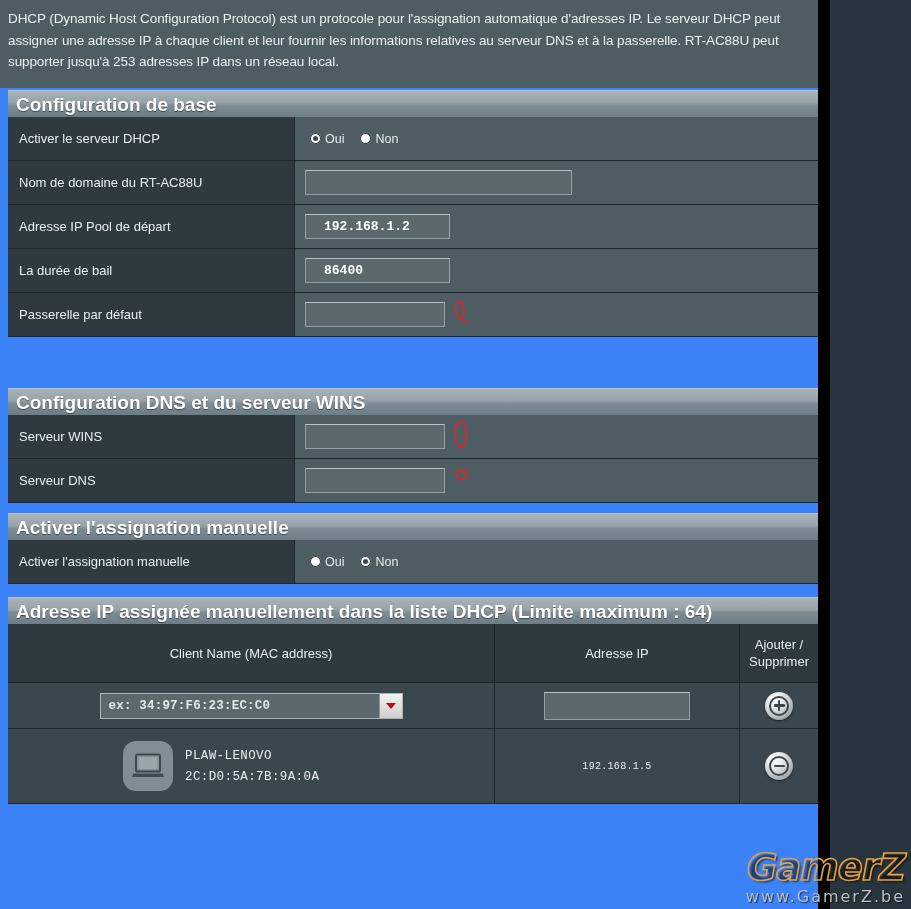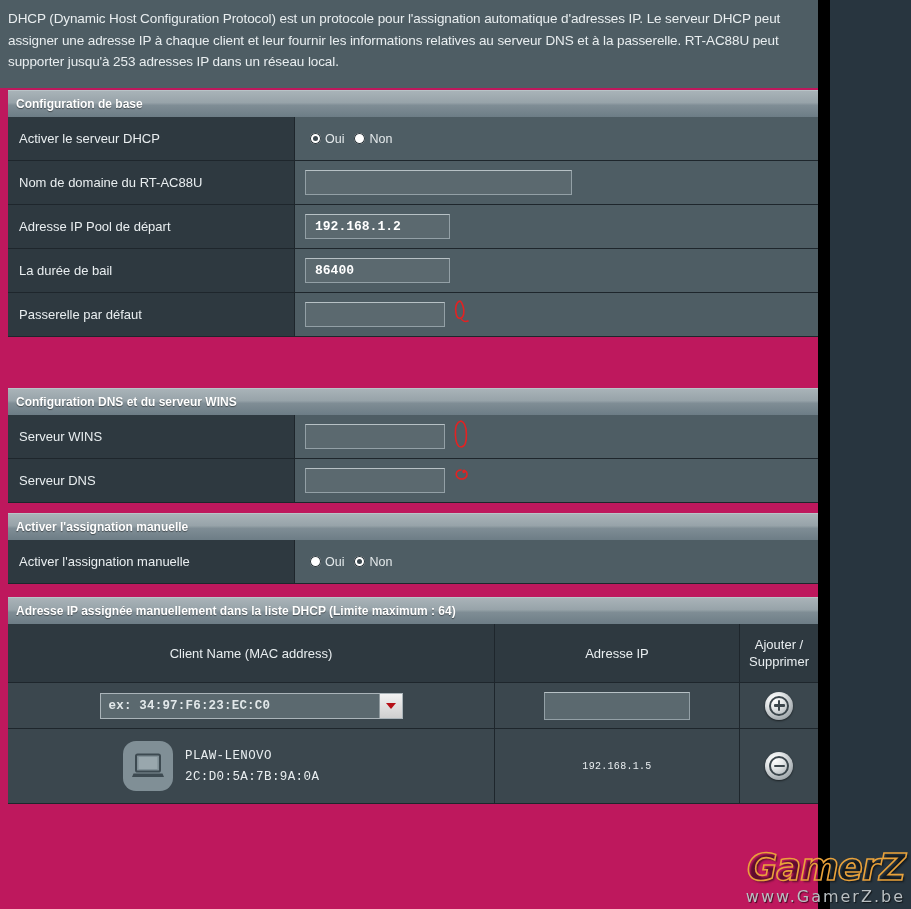--- a/index.html
+++ b/index.html
@@ -6,21 +6,21 @@
   body{
     width:911px;height:909px;
     background:#28353f;
     font-family:"Liberation Sans", sans-serif;
     overflow:hidden;
     position:relative;
   }
   
   #panel{
     position:absolute;left:0;top:0;width:864px;height:909px;
-    background:#be185d;
+    background:#3b82f6;
   }
   #blackstrip{
     position:absolute;left:818px;top:0;width:12px;height:909px;background:#000;
   }
   #rightbg{
     position:absolute;left:830px;top:0;width:81px;height:909px;background:#28353f;
   }
   
   #intro{
     position:absolute;left:0;top:0;width:818px;height:88px;
@@ -31,21 +31,21 @@
     padding:8px 12px 0 8px;
     box-sizing:border-box;
     letter-spacing:-0.1px;
   }
   
   .sect{position:absolute;left:8px;width:810px;}
   .sect-head{
     height:27px;line-height:27px;
     background:linear-gradient(to bottom,#a9b3b8 0%,#97a3a9 45%,#7f8d95 55%,#6d7d86 100%);
     color:#ffffff;
-    font-weight:bold;font-size:12px;
+    font-weight:bold;font-size:19px;
     padding-left:8px;
     border-top:1px solid #b9c3c7;
     box-sizing:border-box;
     text-shadow:0 1px 1px rgba(0,0,0,.45);
   }
   .row{
     display:flex;
     border-bottom:1px solid #1e262c;
     background:#4e5d64;
     min-height:43px;
@@ -70,29 +70,29 @@
   
   .tinput{
     height:25px;
     background:#5b696f;
     border:1px solid #93a0a6;
     border-top-color:#b7c1c5;
     color:#ffffff;
     font-family:"Liberation Mono", monospace;
     font-size:13px;
     font-weight:bold;
-    padding:0 9px;
+    padding:0 18px;
     box-sizing:border-box;
     outline:none;
   }
   .w-wide{width:267px;}
   .w-med{width:145px;}
   .w-sm{width:140px;}
   
-  .radiogrp{display:flex;align-items:center;padding-left:5px;}
+  .radiogrp{display:flex;align-items:center;gap:6px;padding-left:5px;}
   .radiowrap{display:flex;align-items:center;gap:4px;margin-right:10px;cursor:pointer;}
   .rdo{
     width:11px;height:11px;border-radius:50%;
     background:#ffffff;
     box-shadow:0 0 0 1px #2b363c inset;
     display:inline-block;position:relative;
   }
   .rdo.on{
     background:#ffffff;
   }

